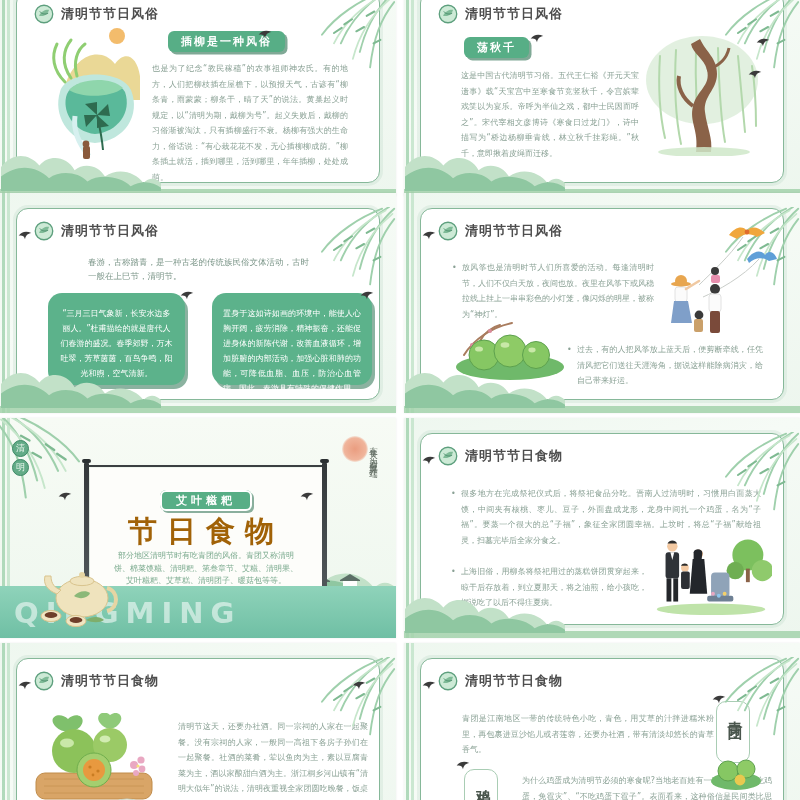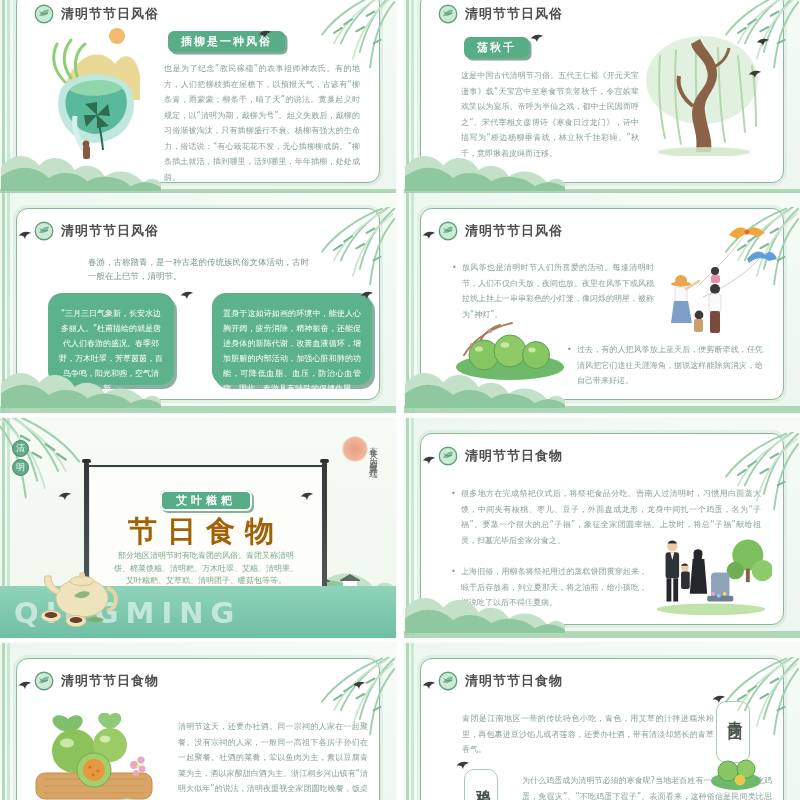--- a/index.html
+++ b/index.html
@@ -91,21 +91,21 @@
   <svg class="deco front" style="right:-4px;top:14px;width:120px;height:86px">
       <use href="#willow"></use>
     </svg>
   <svg class="deco front" style="left:-4px;bottom:5px;width:170px;height:56px">
       <use href="#mounts"></use>
     </svg>
   <div class="badge" style="left:168px;top:55px">插柳是一种风俗</div>
   <span class="sw" style="left:258px;top:48px"><svg>
         <use href="#swallow"></use>
       </svg></span>
-  <div class="body" style="left:164px;top:85px;width:196px">也是为了纪念“教民稼穑”的农事祖师神农氏。有的地方，人们把柳枝插在屋檐下，以预报天气，古谚有“柳条青，雨蒙蒙；柳条干，晴了天”的说法。黄巢起义时规定，以“清明为期，戴柳为号”。起义失败后，戴柳的习俗渐被淘汰，只有插柳盛行不衰。杨柳有强大的生命力，俗话说：“有心栽花花不发，无心插柳柳成荫。”柳条插土就活，插到哪里，活到哪里，年年插柳，处处成荫。</div>
+  <div class="body" style="left:152px;top:85px;width:196px">也是为了纪念“教民稼穑”的农事祖师神农氏。有的地方，人们把柳枝插在屋檐下，以预报天气，古谚有“柳条青，雨蒙蒙；柳条干，晴了天”的说法。黄巢起义时规定，以“清明为期，戴柳为号”。起义失败后，戴柳的习俗渐被淘汰，只有插柳盛行不衰。杨柳有强大的生命力，俗话说：“有心栽花花不发，无心插柳柳成荫。”柳条插土就活，插到哪里，活到哪里，年年插柳，处处成荫。</div>
   <svg class="deco front" style="left:45px;top:44px;width:100px;height:150px" viewBox="0 0 100 150">
     <circle cx="72" cy="16" r="8" fill="#f2b55c" opacity=".9"></circle>
     <path d="M20 66C30 34 56 26 70 44 80 30 92 36 95 56L95 80 20 80Z" fill="#e6d184" opacity=".85"></path>
     <path d="M15 72C20 50 76 48 86 70 96 95 80 121 50 123 22 121 8 94 15 72Z" fill="#bfe7dd"></path>
     <path d="M22 74C28 58 72 56 80 72 87 92 73 112 50 114 28 112 16 90 22 74Z" fill="#5ab99a"></path>
     <path d="M24 70C34 58 66 56 78 68 66 78 36 78 24 70Z" fill="#8fd6ac"></path>
     <g stroke="#8fce72" stroke-width="3" fill="none" stroke-linecap="round">
       <path d="M20 62C8 50 6 36 12 24"></path>
         <path d="M26 58C16 44 18 30 26 20"></path>
         <path d="M32 56C28 42 32 30 40 24"></path>
@@ -178,21 +178,21 @@
       </svg>
     <span class="ttl">清明节节日风俗</span>
   </div>
   <svg class="deco front" style="right:-4px;top:14px;width:120px;height:86px">
       <use href="#willow"></use>
     </svg>
   <svg class="deco front" style="left:-4px;bottom:5px;width:170px;height:56px">
       <use href="#mounts"></use>
     </svg>
   <div class="intro" style="left:88px;top:62px;width:226px">春游，古称踏青，是一种古老的传统族民俗文体活动，古时一般在上巳节，清明节。</div>
-  <div class="gbox" style="left:48px;top:100px;width:126px;height:92px">“三月三日气象新，长安水边多丽人。”杜甫描绘的就是唐代人们春游的盛况。春季郊野，万木吐翠，芳草茵茵，百鸟争鸣，阳光和煦，空气清新。</div>
+  <div class="gbox" style="left:48px;top:100px;width:137px;height:92px">“三月三日气象新，长安水边多丽人。”杜甫描绘的就是唐代人们春游的盛况。春季郊野，万木吐翠，芳草茵茵，百鸟争鸣，阳光和煦，空气清新。</div>
   <span class="sw" style="left:180px;top:92px"><svg>
         <use href="#swallow"></use>
       </svg></span>
   <div class="gbox" style="left:212px;top:100px;width:160px;height:92px;text-align:justify">置身于这如诗如画的环境中，能使人心胸开阔，疲劳消除，精神振奋，还能促进身体的新陈代谢，改善血液循环，增加脏腑的内部活动，加强心脏和肺的功能，可降低血脂、血压，防治心血管病。因此，春游具有特殊的保健作用。</div>
   <span class="sw" style="left:360px;top:92px"><svg>
         <use href="#swallow"></use>
       </svg></span>
 </div>
 
 <div class="slide" style="left:404px;top:193px">
@@ -288,21 +288,21 @@
   </svg>
   <div class="rod"></div>
   <div class="pole" style="left:84px;top:44px;height:128px"></div>
   <div class="pole" style="left:322px;top:44px;height:128px"></div>
   <div class="canvas5">
     <div class="chapbadge">艾叶糍粑</div>
     <span class="sw" style="right:8px;top:18px"><svg>
           <use href="#swallow"></use>
         </svg></span>
     <div class="bigtitle">节日食物</div>
-    <div class="sub5">部分地区清明节时有吃青团的风俗。青团又称清明饼、棉菜馍糍、清明粑、万木吐翠、艾糍、清明果、艾叶糍粑、艾草糕、清明团子、暖菇包等等。</div>
+    <div class="sub5">部分地区清明节时有吃青团的风俗。青团又称清明饼、棉菜馍糍、清明粑、第叁章节、艾糍、清明果、艾叶糍粑、艾草糕、清明团子、暖菇包等等。</div>
   </div>
   <div class="vtext" style="right:16px;top:22px">在春天 为所有美好开端</div>
   <div class="water"></div>
   <div class="wmark">QINGMING</div>
   <svg class="deco" style="left:34px;bottom:10px;width:92px;height:64px;z-index:9" viewBox="0 0 92 64">
     <ellipse cx="48" cy="34" rx="26" ry="19" fill="#efe3bd" stroke="#d9c48e"></ellipse>
     <ellipse cx="48" cy="17" rx="12" ry="4.6" fill="#efe3bd" stroke="#d9c48e"></ellipse>
       <circle cx="48" cy="11" r="3" fill="#e6d5a3"></circle>
     <path d="M23 30C13 26 9 20 11 12L17 12C17 20 21 24 27 26Z" fill="#efe3bd" stroke="#d9c48e"></path>
     <path d="M73 24C85 27 85 44 73 47" fill="none" stroke="#e6d5a3" stroke-width="4"></path>

